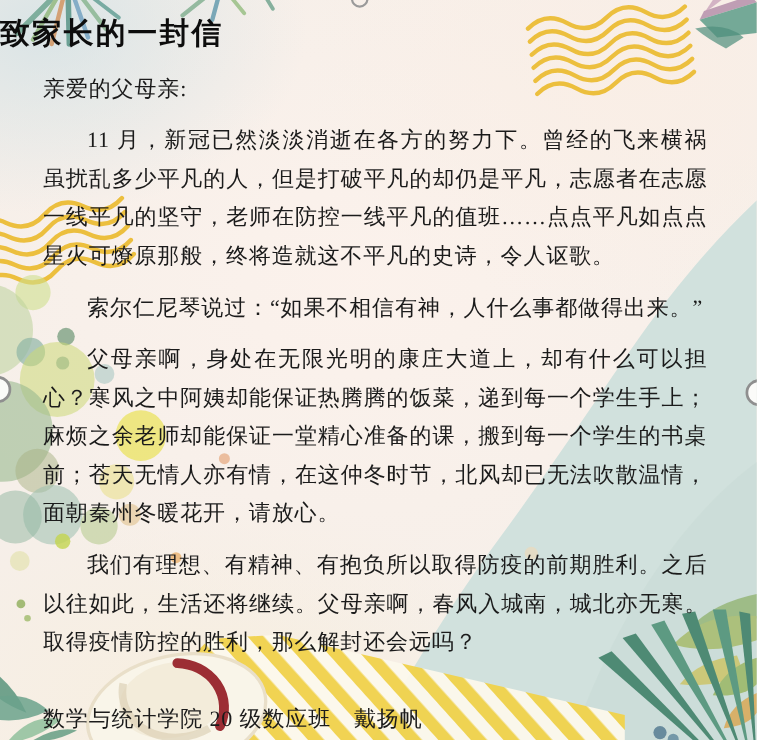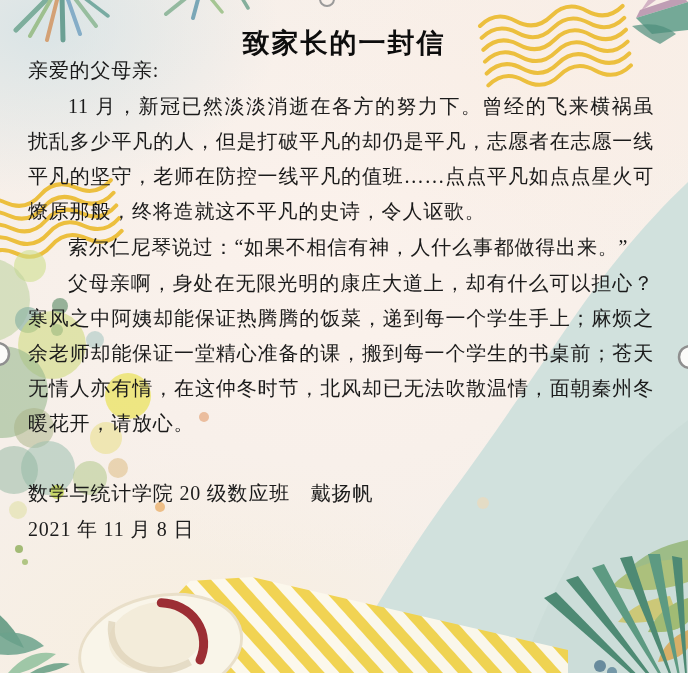--- a/index.html
+++ b/index.html
@@ -10,29 +10,29 @@
       radial-gradient(ellipse 340px 240px at 6% 4%,  rgba(199,221,228,.60), transparent 70%),
       radial-gradient(ellipse 430px 300px at 85% 10%, rgba(250,238,229,.85), transparent 72%),
       radial-gradient(ellipse 520px 420px at 48% 38%, rgba(252,242,236,.90), transparent 78%),
       radial-gradient(ellipse 420px 260px at 28% 96%, rgba(248,238,215,.55), transparent 75%),
       #f6efe9;
   }
   .page{position:absolute;inset:0;}
   svg.bg{position:absolute;left:0;top:0;z-index:0;}
   .content{position:absolute;inset:0;z-index:1;color:#1b1b1b;}
   h1.title{
-    margin:13px;padding-top:12px;text-align:center;
+    margin:0;padding-top:12px;
     font-size:27px;font-weight:700;letter-spacing:2px;color:#0d0d0d;
   }
   .body{
     position:absolute;left:27px;right:33px;top:52px;
     font-size:20px;line-height:35px;letter-spacing:.8px;
     text-align:justify;text-justify:inter-character;word-break:break-all;
   }
-  .body p{margin:1px;}
+  .body p{margin:12px;}
   .para{text-indent:2em;}
   .signature{margin-top:35px !important;padding-right:5px;text-indent:0;}
   .date{text-align:left;padding-right:55px;text-indent:0;}
 </style>
 </head>
 <body>
 
 <div class="page">
 
   <svg class="bg" width="688" height="673" viewBox="0 0 688 673">
@@ -152,18 +152,19 @@
     </g>
   </svg>
 
   <div class="content">
     <h1 class="title">致家长的一封信</h1>
     <div class="body">
       <p class="salutation">亲爱的父母亲:</p>
       <p class="para">11 月，新冠已然淡淡消逝在各方的努力下。曾经的飞来横祸虽扰乱多少平凡的人，但是打破平凡的却仍是平凡，志愿者在志愿一线平凡的坚守，老师在防控一线平凡的值班……点点平凡如点点星火可燎原那般，终将造就这不平凡的史诗，令人讴歌。</p>
       <p class="para">索尔仁尼琴说过：“如果不相信有神，人什么事都做得出来。”</p>
       <p class="para">父母亲啊，身处在无限光明的康庄大道上，却有什么可以担心？寒风之中阿姨却能保证热腾腾的饭菜，递到每一个学生手上；麻烦之余老师却能保证一堂精心准备的课，搬到每一个学生的书桌前；苍天无情人亦有情，在这仲冬时节，北风却已无法吹散温情，面朝秦州冬暖花开，请放心。</p>
+      <p class="para">我们有理想、有精神、有抱负所以取得防疫的前期胜利。之后以往如此，生活还将继续。父母亲啊，春风入城南，城北亦无寒。取得疫情防控的胜利，那么解封还会远吗？</p>
       <p class="signature">数学与统计学院 20 级数应班　戴扬帆</p>
       <p class="date">2021 年 11 月 8 日</p>
     </div>
   </div>
 
 </div>
 
 </body></html>

